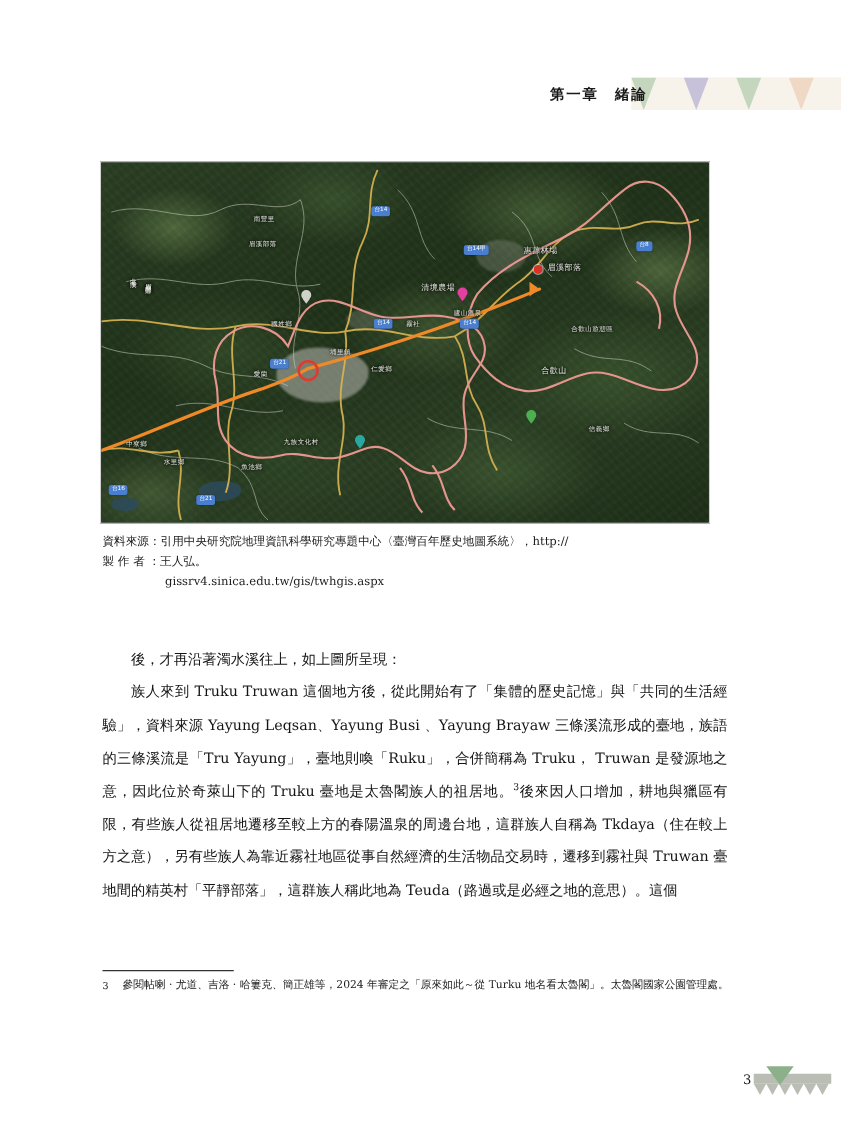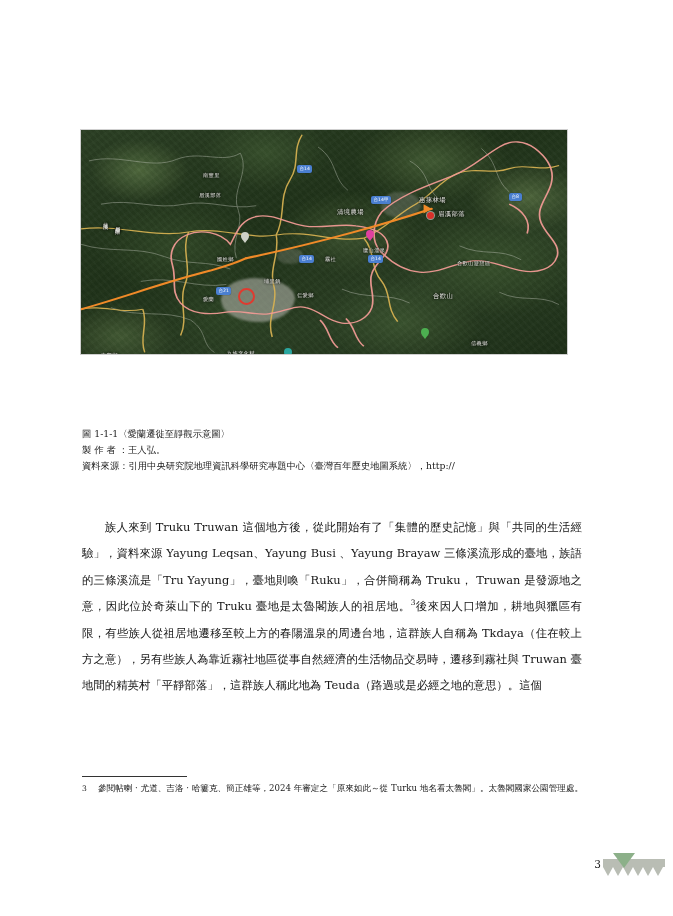--- a/index.html
+++ b/index.html
@@ -73,21 +73,21 @@
     letter-spacing: 1.5px;
     color: #1a1a1a;
   }
 
   
   .figure {
     position: absolute;
     left: 80px;
     top: 129px;
     width: 488px;
-    height: 226px;
+    height: 290px;
     border: 1px solid #cfcfcf;
     box-sizing: border-box;
     overflow: hidden;
     background: #1d2a1c;
   }
   .map {
     position: absolute;
     inset: 0;
     
     background-color: #24381f;
@@ -304,20 +304,51 @@
     border-left: 11px solid transparent;
     border-right: 11px solid transparent;
     border-top: 15px solid #8cb089;
   }
 </style>
 </head>
 <body>
 
 <div class="page">
 
+  <div class="running-header">
+    <div class="header-band">
+      <div class="chev-row">
+        <span class="chev g">
+            <i></i>
+          </span>
+        <span class="chev c">
+            <i></i>
+          </span>
+        <span class="chev p">
+            <i></i>
+          </span>
+        <span class="chev c">
+            <i></i>
+          </span>
+        <span class="chev g">
+            <i></i>
+          </span>
+        <span class="chev c">
+            <i></i>
+          </span>
+        <span class="chev t">
+            <i></i>
+          </span>
+        <span class="chev c">
+            <i></i>
+          </span>
+      </div>
+    </div>
+    <div class="header-title">第一章　緒論</div>
+  </div>
 
   <div class="figure">
     <div class="map"></div>
     <div class="map-noise"></div>
 
     <div class="map-lake" style="left:78px;top:255px;width:34px;height:16px;border-radius:50% 40% 55% 45%;"></div>
     <div class="map-lake" style="left:8px;top:268px;width:22px;height:11px;border-radius:50%;"></div>
 
     <div class="map-urban" style="left:140px;top:148px;width:74px;height:44px;"></div>
     <div class="map-urban" style="left:300px;top:62px;width:40px;height:26px;opacity:.45;"></div>
@@ -392,21 +423,21 @@
         <div class="tip"></div>
     </div>
 
     <div class="ring-red" style="left:157px;top:158px;"></div>
     <div class="dot-red" style="left:346px;top:82px;"></div>
 
     <div class="maplabel big" style="left:338px;top:66px;">惠蓀林場</div>
     <div class="maplabel" style="left:122px;top:42px;">南豐里</div>
     <div class="maplabel" style="left:118px;top:62px;">眉溪部落</div>
     <div class="maplabel" style="left:136px;top:126px;">國姓鄉</div>
-    <div class="maplabel big" style="left:256px;top:78px;">清境農場</div>
+    <div class="maplabel big" style="left:256px;top:96px;">清境農場</div>
     <div class="maplabel big" style="left:357px;top:80px;">眉溪部落</div>
     <div class="maplabel big" style="left:352px;top:162px;">合歡山</div>
     <div class="maplabel" style="left:183px;top:148px;">埔里鎮</div>
     <div class="maplabel" style="left:122px;top:166px;">愛蘭</div>
     <div class="maplabel" style="left:216px;top:162px;">仁愛鄉</div>
     <div class="maplabel" style="left:112px;top:240px;">魚池鄉</div>
     <div class="maplabel" style="left:146px;top:220px;">九族文化村</div>
     <div class="maplabel" style="left:50px;top:236px;">水里鄉</div>
     <div class="maplabel" style="left:390px;top:210px;">信義鄉</div>
     <div class="maplabel" style="left:20px;top:222px;">中寮鄉</div>
@@ -420,30 +451,31 @@
     <div class="rdshield" style="left:135px;top:157px;">台21</div>
     <div class="rdshield" style="left:290px;top:66px;">台14甲</div>
     <div class="rdshield" style="left:287px;top:125px;">台14</div>
     <div class="rdshield" style="left:428px;top:63px;">台8</div>
     <div class="rdshield" style="left:76px;top:266px;">台21</div>
     <div class="rdshield" style="left:218px;top:125px;">台14</div>
     <div class="rdshield" style="left:6px;top:258px;">台16</div>
   </div>
 
   <div class="caption">
-    <div class="ln">圖 1-1-1〈愛蘭遷徙至靜觀示意圖〉</div>
+    <div class="ln">
+      <span>資料來源：</span><span>引用中央研究院地理資訊科學研究專題中心〈臺灣百年歷史地圖系統〉，http://</span>
+    </div>
     <div class="ln">
       <span>製 作 者 ：</span><span>王人弘。</span>
     </div>
-    <div class="ln">
-      <span>資料來源：</span><span>引用中央研究院地理資訊科學研究專題中心〈臺灣百年歷史地圖系統〉，http://</span>
-    </div>
+    <div class="ln indent">gissrv4.sinica.edu.tw/gis/twhgis.aspx</div>
   </div>
 
   <div class="body-text">
+    <p class="indent2">後，才再沿著濁水溪往上，如上圖所呈現：</p>
     <p class="indent2">
       <span>族人來到 Truku Truwan 這個地方後，從此開始有了「集體的歷史記憶」與「共同的生活經驗」，資料來源 Yayung Leqsan、Yayung Busi 、Yayung Brayaw 三條溪流形成的臺地，族語的三條溪流是「Tru Yayung」，臺地則喚「Ruku」，合併簡稱為 Truku， Truwan 是發源地之意，因此位於奇萊山下的 Truku 臺地是太魯閣族人的祖居地。</span><sup class="fn">3</sup><span>後來因人口增加，耕地與獵區有限，有些族人從祖居地遷移至較上方的春陽溫泉的周邊台地，這群族人自稱為 Tkdaya（住在較上方之意），另有些族人為靠近霧社地區從事自然經濟的生活物品交易時，遷移到霧社與 Truwan 臺地間的精英村「平靜部落」，這群族人稱此地為 Teuda（路過或是必經之地的意思）。這個</span>
     </p>
   </div>
 
   <div class="fn-rule"></div>
   <div class="footnote">
     <span class="num">3</span>
     <span class="ftext">參閱帖喇 · 尤道、吉洛 · 哈簍克、簡正雄等，2024 年審定之「原來如此～從 Turku 地名看太魯閣」。太魯閣國家公園管理處。</span>
   </div>

